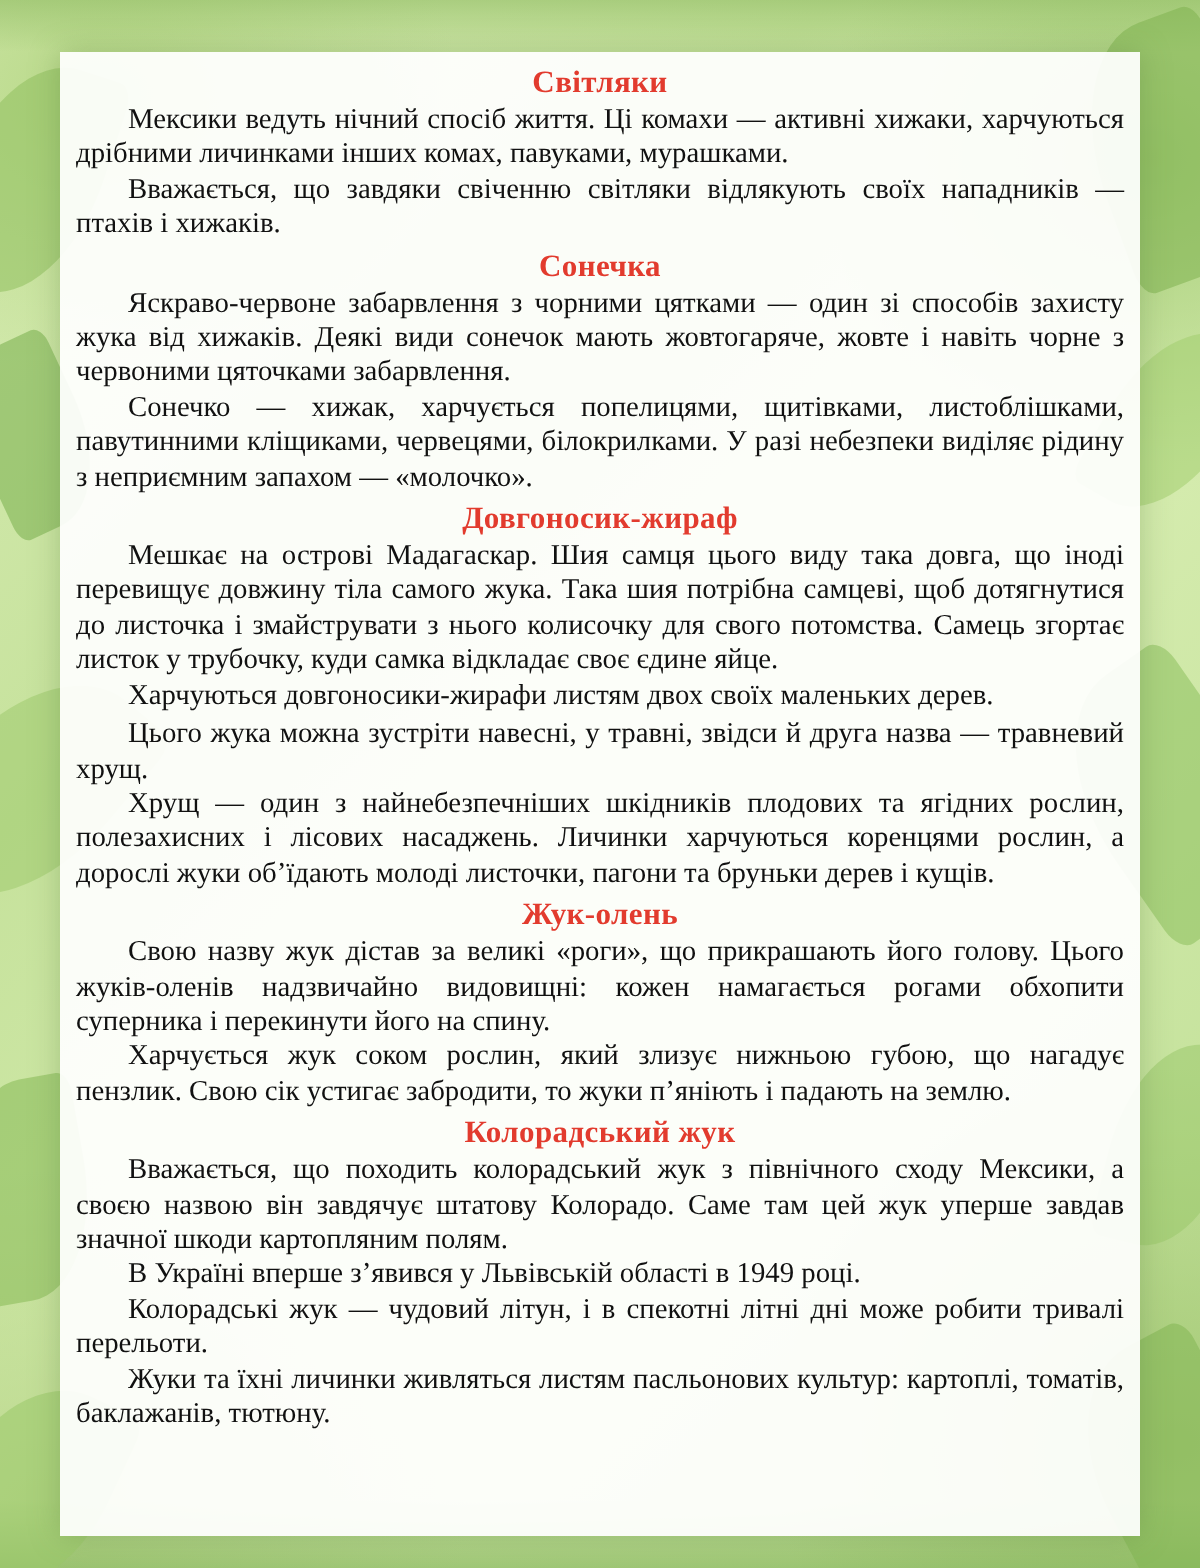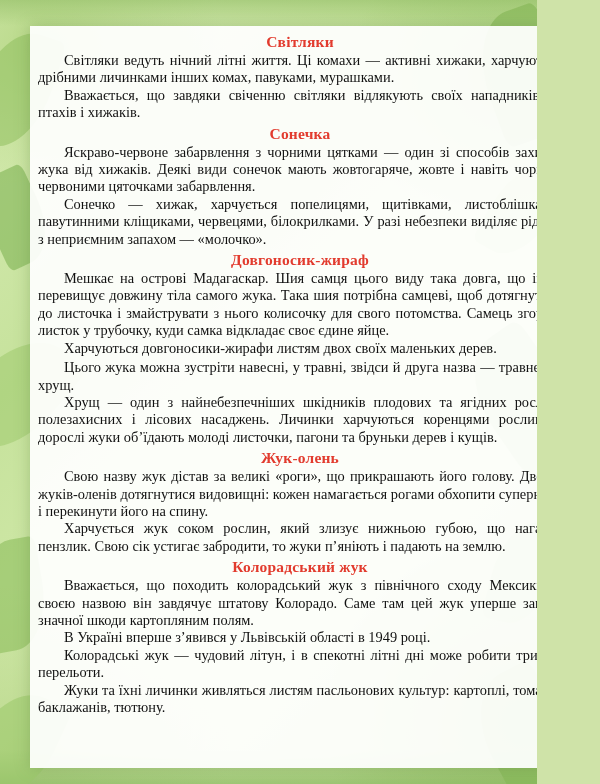--- a/index.html
+++ b/index.html
@@ -8,21 +8,21 @@
   }
   body {
     width: 600px;
     height: 784px;
     overflow: hidden;
     font-family: "Liberation Serif", serif;
     background: #cfe3a8;
   }
   .page {
     position: relative;
-    width: 537px;
+    width: 600px;
     height: 784px;
     overflow: hidden;
     background:
       radial-gradient(ellipse 260px 200px at 8% 6%, #b9d98a 0%, rgba(185,217,138,0) 70%),
       radial-gradient(ellipse 240px 220px at 96% 10%, #a9cf7c 0%, rgba(169,207,124,0) 70%),
       radial-gradient(ellipse 300px 240px at 4% 96%, #bcd98f 0%, rgba(188,217,143,0) 70%),
       radial-gradient(ellipse 280px 260px at 98% 92%, #a6ca78 0%, rgba(166,202,120,0) 72%),
       linear-gradient(135deg, #d8ecb4 0%, #c6e29c 30%, #d4ebad 60%, #bcdd92 100%);
   }
   
@@ -98,21 +98,21 @@
   <div class="leaf r1"></div>
   <div class="leaf r2"></div>
   <div class="leaf r3"></div>
   <div class="leaf r4"></div>
   <div class="leaf r5"></div>
 
   <div class="sheet">
 
     <div class="section">
       <div class="heading">Світляки</div>
-      <p class="para">Світляки ведуть нічний літні життя. Ці комахи — активні хижаки, харчуються дрібними личинками інших комах, павуками, мурашками.</p>
+      <p class="para">Мексики ведуть нічний спосіб життя. Ці комахи — активні хижаки, харчуються дрібними личинками інших комах, павуками, мурашками.</p>
       <p class="para">Вважається, що завдяки свіченню світляки відлякують своїх нападників — птахів і хижаків.</p>
     </div>
 
     <div class="section">
       <div class="heading">Сонечка</div>
       <p class="para">Яскраво-червоне забарвлення з чорними цятками — один зі способів захисту жука від хижаків. Деякі види сонечок мають жовтогаряче, жовте і навіть чорне з червоними цяточками забарвлення.</p>
       <p class="para">Сонечко — хижак, харчується попелицями, щитівками, листоблішками, павутинними кліщиками, червецями, білокрилками. У разі небезпеки виділяє рідину з неприємним запахом — «молочко».</p>
     </div>
 
     <div class="section">
@@ -121,21 +121,21 @@
       <p class="para">Харчуються довгоносики-жирафи листям двох своїх маленьких дерев.</p>
     </div>
 
     <div class="section">
       <p class="para">Цього жука можна зустріти навесні, у травні, звідси й друга назва — травневий хрущ.</p>
       <p class="para">Хрущ — один з найнебезпечніших шкідників плодових та ягідних рослин, полезахисних і лісових насаджень. Личинки харчуються коренцями рослин, а дорослі жуки об’їдають молоді листочки, пагони та бруньки дерев і кущів.</p>
     </div>
 
     <div class="section">
       <div class="heading">Жук-олень</div>
-      <p class="para">Свою назву жук дістав за великі «роги», що прикрашають його голову. Двобої жуків-оленів дотягнутися видовищні: кожен намагається рогами обхопити суперника і перекинути його на спину.</p>
+      <p class="para">Свою назву жук дістав за великі «роги», що прикрашають його голову. Цього жуків-оленів надзвичайно видовищні: кожен намагається рогами обхопити суперника і перекинути його на спину.</p>
       <p class="para">Харчується жук соком рослин, який злизує нижньою губою, що нагадує пензлик. Свою сік устигає забродити, то жуки п’яніють і падають на землю.</p>
     </div>
 
     <div class="section">
       <div class="heading">Колорадський жук</div>
       <p class="para">Вважається, що походить колорадський жук з північного сходу Мексики, а своєю назвою він завдячує штатову Колорадо. Саме там цей жук уперше завдав значної шкоди картопляним полям.</p>
       <p class="para">В Україні вперше з’явився у Львівській області в 1949 році.</p>
       <p class="para">Колорадські жук — чудовий літун, і в спекотні літні дні може робити тривалі перельоти.</p>
       <p class="para">Жуки та їхні личинки живляться листям пасльонових культур: картоплі, томатів, баклажанів, тютюну.</p>
     </div>

